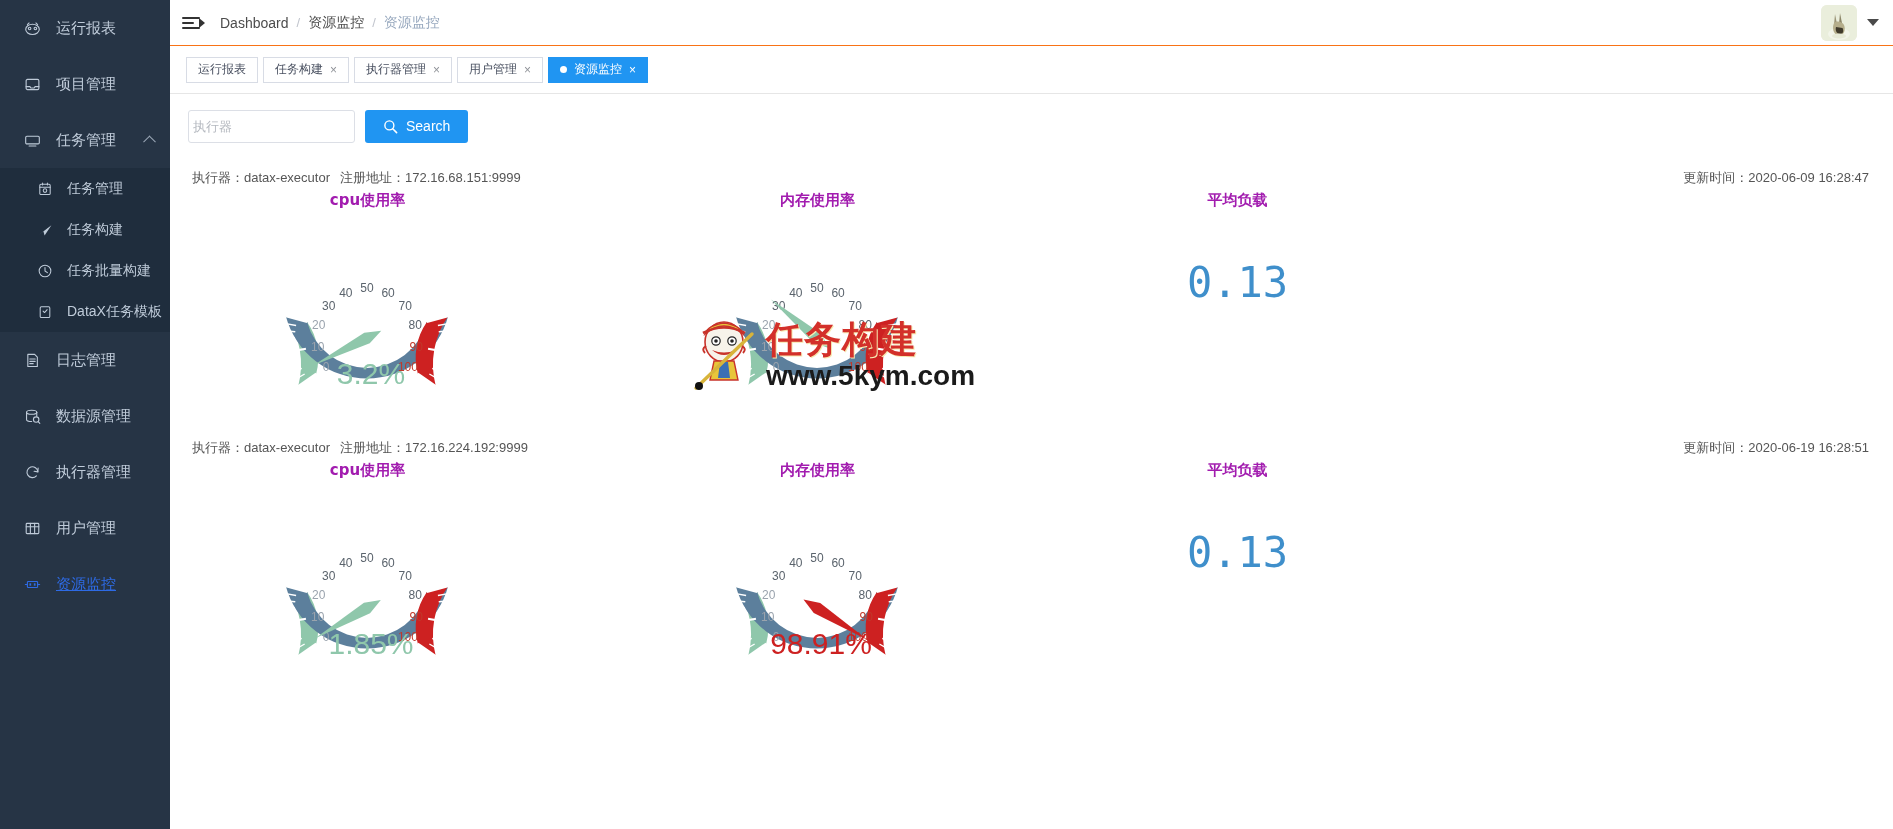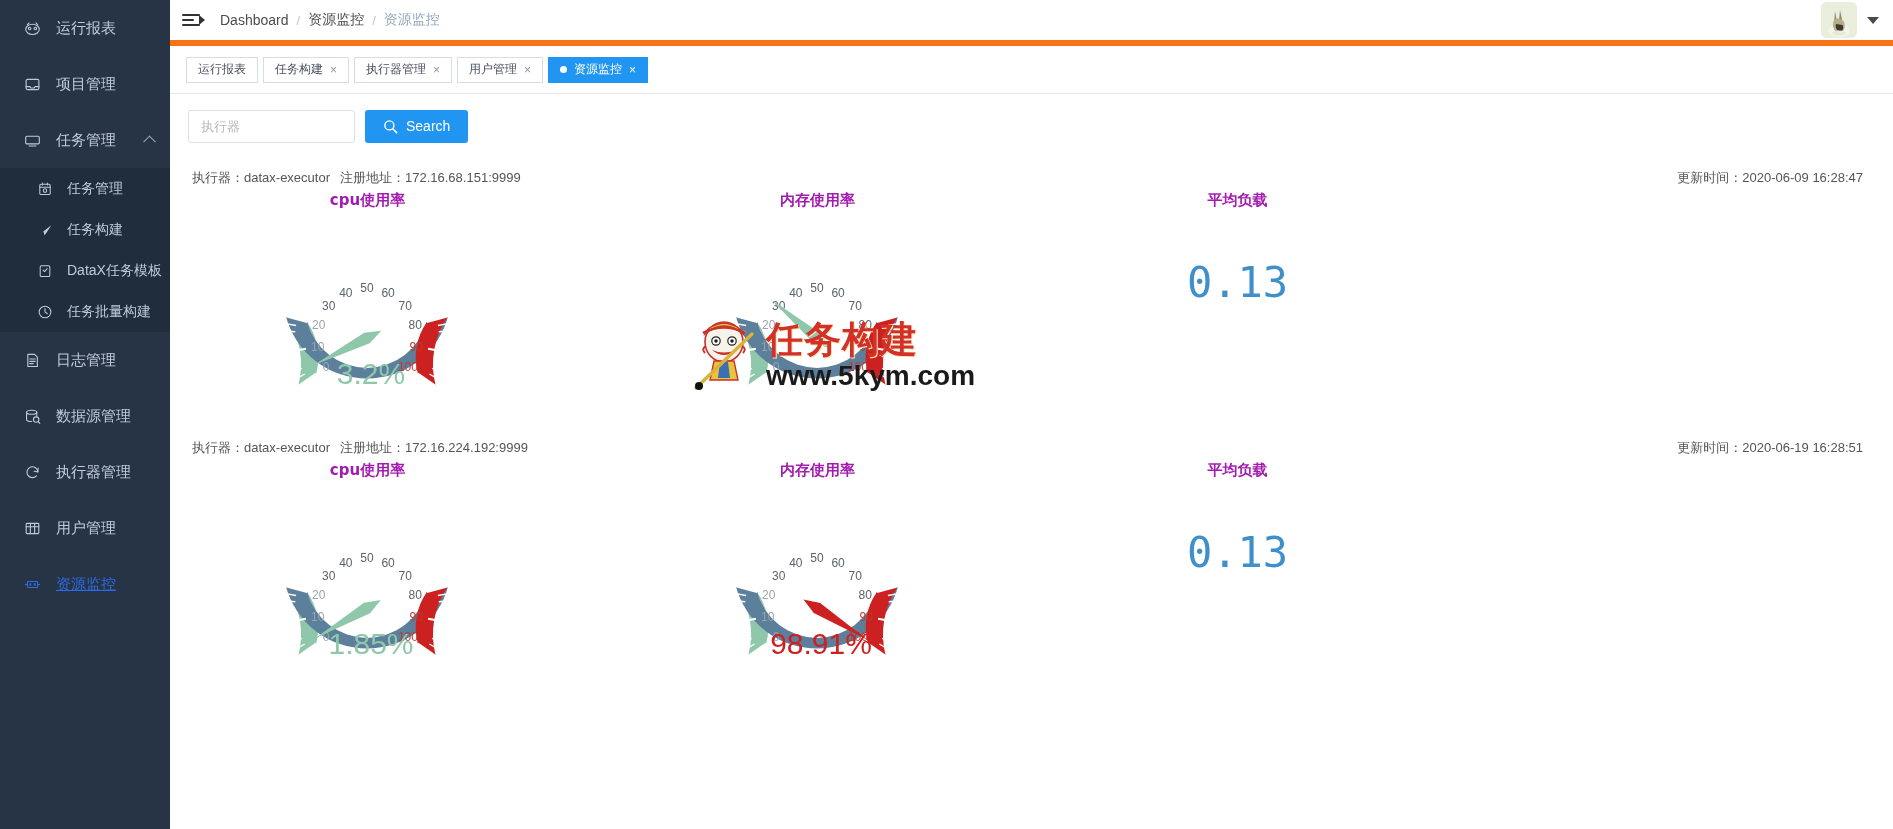--- a/index.html
+++ b/index.html
@@ -41,21 +41,21 @@
     cursor:pointer; white-space:nowrap;
   }
   .sub-item .ico{ width:18px;height:18px;margin-right:13px;display:inline-flex;align-items:center;justify-content:center;flex:0 0 18px;}
   .nav-item.active-link{ color:#2e6be6; }
   .nav-item.active-link .label{ text-decoration:underline; }
   .nav-item.active-link .ico{ color:#2e6be6; }
 
   
   #header{
     position:absolute; left:170px; top:0; right:0; height:46px;
-    background:#ffffff; border-bottom:6px solid #f97316;
+    background:#ffffff; border-bottom:1px solid #f97316;
     display:flex; align-items:center;
   }
   #hamburger{
     width:22px;height:22px;margin-left:12px;margin-right:16px;
     display:flex;flex-direction:column;justify-content:center;gap:3px;cursor:pointer;
     position:relative;
   }
   #hamburger i{ display:block; height:2px; background:#333; border-radius:1px; }
   #hamburger i:nth-child(1){ width:18px; }
   #hamburger i:nth-child(2){ width:12px; }
@@ -96,35 +96,35 @@
     width:7px;height:7px;border-radius:50%;background:#fff;display:inline-block;
   }
 
   
   #searchbar{
     position:absolute; left:170px; top:95px; right:0; height:62px;
     display:flex; align-items:center; padding-left:18px; gap:10px;
   }
   #exec-input{
     width:167px;height:33px;border:1px solid #dcdfe6;border-radius:3px;
-    padding:0 12px;font-size:13px;color:#701a75;outline:none;
+    padding:0 4px;font-size:13px;color:#701a75;outline:none;
     font-family:"Liberation Sans","DejaVu Sans",sans-serif;
   }
   #exec-input::placeholder{ color:#b4b8bf; }
   #search-btn{
     height:33px;padding:0 18px;border:none;border-radius:3px;background:#2095f2;color:#fff;
     font-size:14px;display:flex;align-items:center;gap:8px;cursor:pointer;
     font-family:"Liberation Sans","DejaVu Sans",sans-serif;
   }
 
   
   #main{ position:absolute; left:170px; top:157px; right:0; bottom:0; overflow:hidden; }
   .exec-block{ position:relative; }
   .exec-head{
-    display:flex; align-items:baseline; padding:0 30px 0 22px;
+    display:flex; align-items:baseline; padding:0 24px 0 22px;
     font-size:13px; color:#555; height:22px;
   }
   .exec-head .upd{ margin-left:auto; color:#555; }
   .gauges{ display:flex; align-items:flex-start; }
   .gcell{ position:relative; }
   .gtitle{
     text-align:center; font-size:15px; font-weight:bold; color:#a21caf;
     font-family:"DejaVu Sans","Liberation Sans",sans-serif;
   }
   .load-val{
@@ -197,34 +197,34 @@
         <span class="ico">
           <svg width="16" height="16" viewBox="0 0 20 20">
             <path d="M2.5 16 L18 4 L9.5 17 L8 11.6 Z" fill="currentColor"></path>
           </svg>
         </span>
         <span>任务构建</span>
       </div>
       <div class="sub-item">
         <span class="ico">
           <svg width="16" height="16" viewBox="0 0 20 20">
+            <circle cx="10" cy="10" r="7.3" stroke="currentColor" fill="none" stroke-width="1.3" stroke-linecap="round" stroke-linejoin="round"></circle>
+            <path d="M10 5.6 V10 l3 2" stroke="currentColor" fill="none" stroke-width="1.3" stroke-linecap="round" stroke-linejoin="round"></path>
+          </svg>
+        </span>
+        <span>任务批量构建</span>
+      </div>
+      <div class="sub-item">
+        <span class="ico">
+          <svg width="16" height="16" viewBox="0 0 20 20">
             <rect x="4" y="3.5" width="12" height="13.5" rx="1.4" stroke="currentColor" fill="none" stroke-width="1.3" stroke-linecap="round" stroke-linejoin="round"></rect>
             <path d="M7.6 8.8 l1.8 1.9 l3.3 -3.6" stroke="currentColor" fill="none" stroke-width="1.3" stroke-linecap="round" stroke-linejoin="round"></path>
           </svg>
         </span>
         <span>DataX任务模板</span>
-      </div>
-      <div class="sub-item">
-        <span class="ico">
-          <svg width="16" height="16" viewBox="0 0 20 20">
-            <circle cx="10" cy="10" r="7.3" stroke="currentColor" fill="none" stroke-width="1.3" stroke-linecap="round" stroke-linejoin="round"></circle>
-            <path d="M10 5.6 V10 l3 2" stroke="currentColor" fill="none" stroke-width="1.3" stroke-linecap="round" stroke-linejoin="round"></path>
-          </svg>
-        </span>
-        <span>任务批量构建</span>
       </div>
     </div>
     <div class="nav-item">
       <span class="ico">
         <svg width="17" height="17" viewBox="0 0 20 20">
           <path d="M4.5 2.8 h8 l3.2 3.2 v11 h-11.2 z" stroke="currentColor" fill="none" stroke-width="1.3" stroke-linecap="round" stroke-linejoin="round"></path>
           <path d="M6.8 8.3 h6.4 M6.8 11 h6.4 M6.8 13.7 h4" stroke="currentColor" fill="none" stroke-width="1.3" stroke-linecap="round" stroke-linejoin="round"></path>
         </svg>
       </span>
       <span class="label">日志管理</span>

